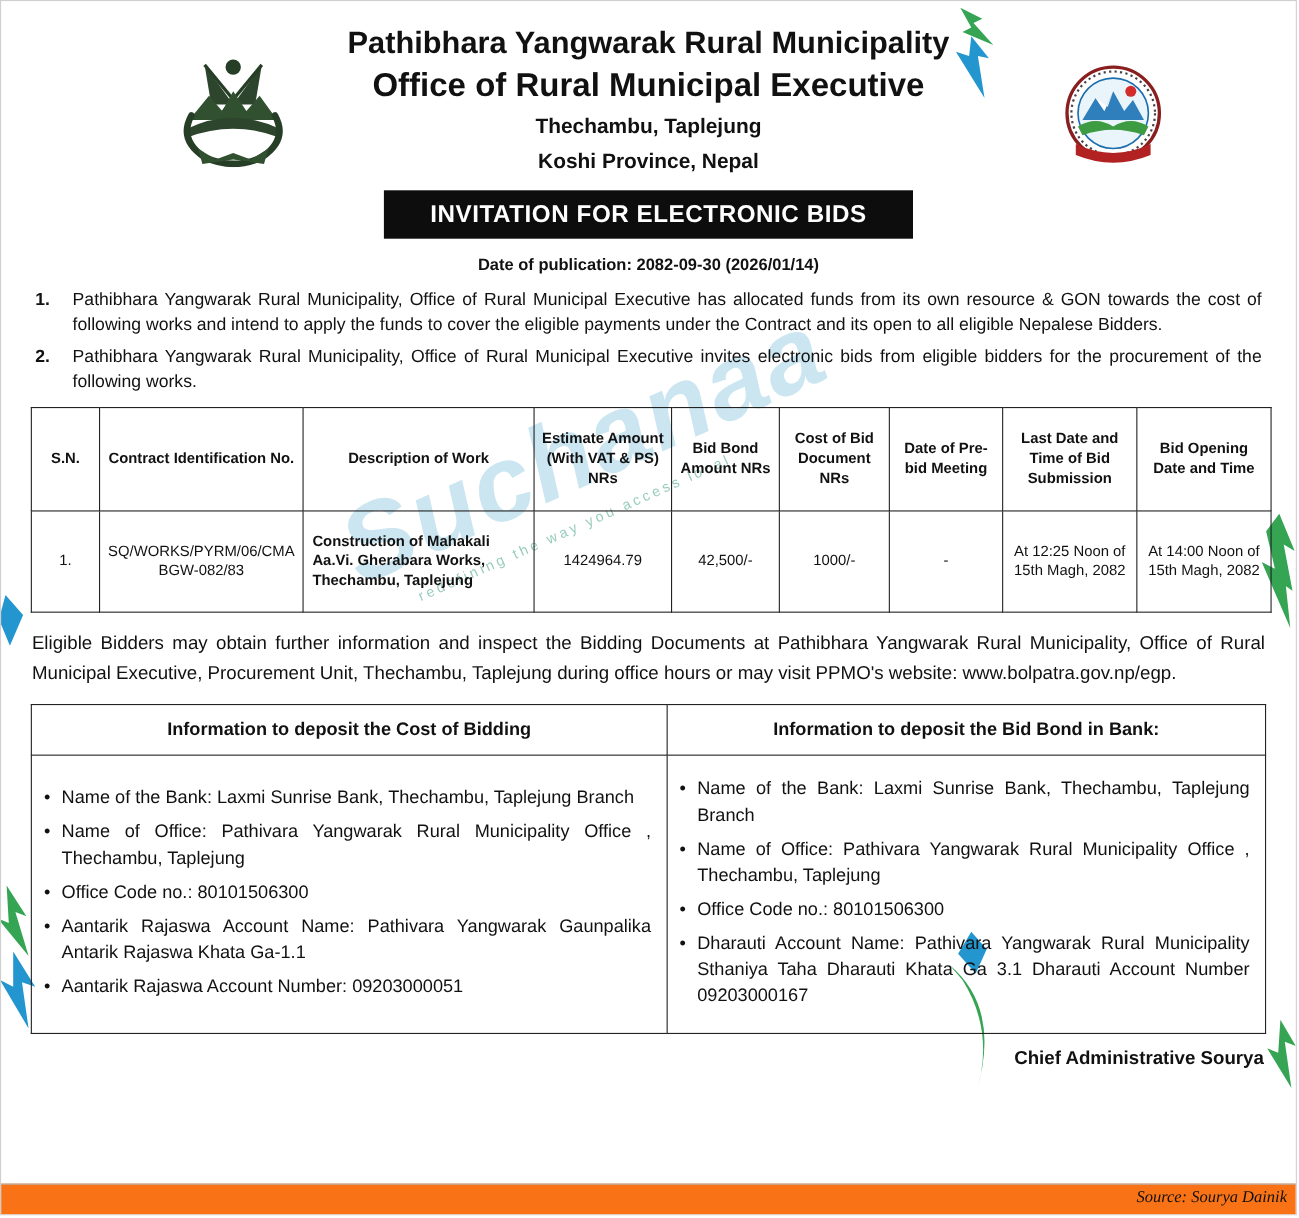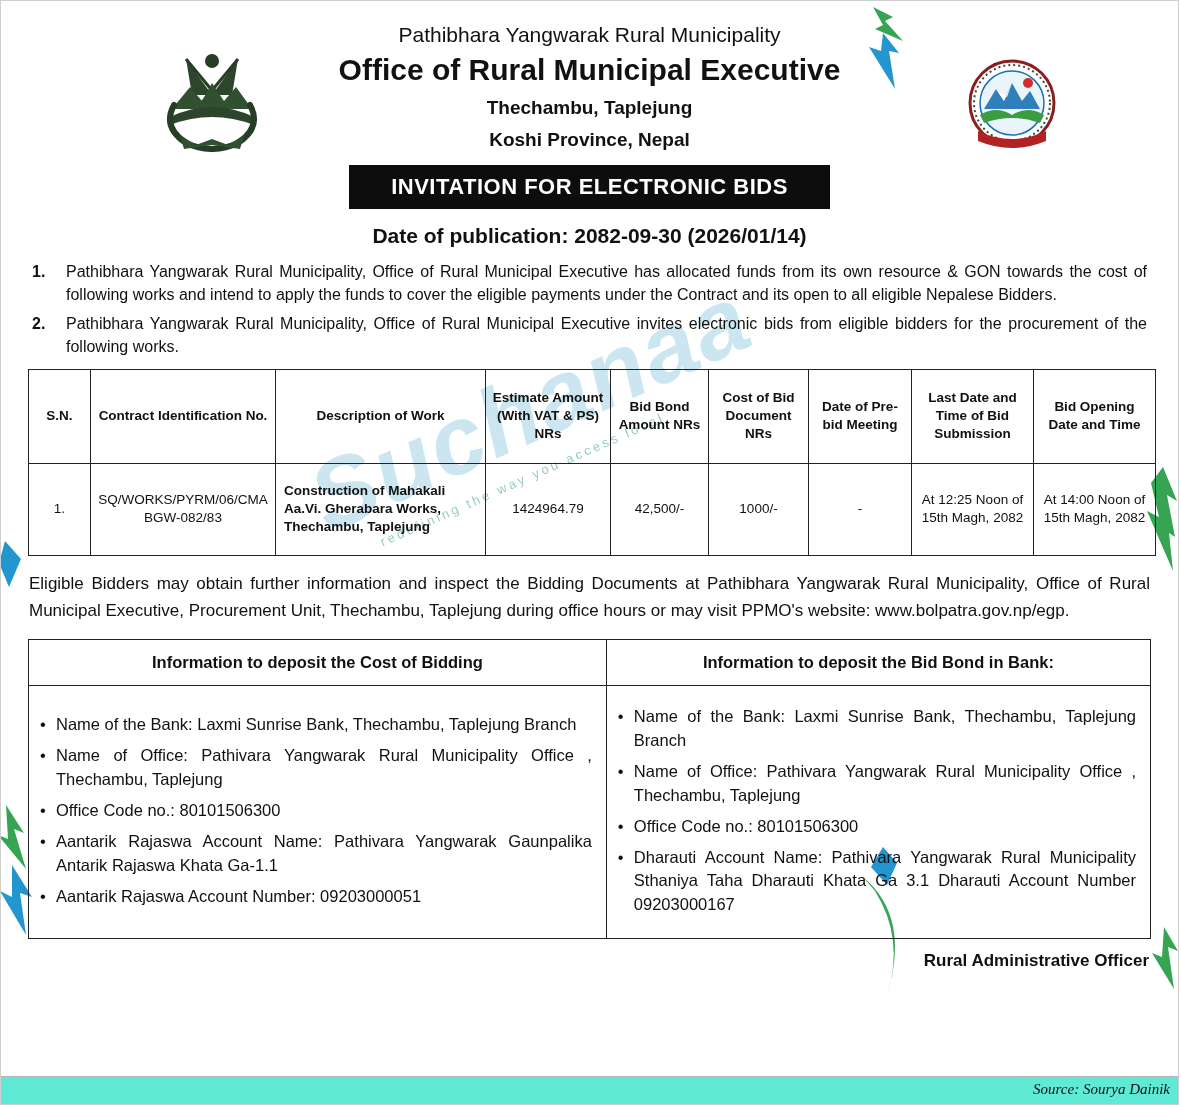--- a/index.html
+++ b/index.html
@@ -6,31 +6,31 @@
   html,body { margin:0; padding:0; background:#fff; }
   .page {
     position:relative; width:1179px; height:1105px; overflow:hidden;
     background:#fff; border:1px solid #cfcfcf;
     font-family:"Liberation Sans", sans-serif; color:#111;
   }
   .doc { position:relative; z-index:1; padding:18px 27px 0; }
 
   
   .hdr { text-align:center; position:relative; }
-  .hdr-muni   { font-size:21px; font-weight:normal; margin:4px 0 2px; }
+  .hdr-muni   { font-size:28px; font-weight:bold; margin:4px 0 2px; }
   .hdr-office { font-size:30px; font-weight:bold; margin:6px 0 10px; }
   .hdr-addr   { font-size:19px; font-weight:bold; margin:6px 0 0; }
   .hdr-prov   { font-size:19px; font-weight:bold; margin:10px 0 14px; }
   .banner-wrap { text-align:center; margin:4px 0 0; }
   .banner {
     display:inline-block; background:#0d0d0d; color:#fff;
     font-size:22px; font-weight:bold; letter-spacing:.5px;
     padding:9px 42px;
   }
-  .pubdate { text-align:center; font-size:21px; font-weight:bold; margin:15px 0 13px; }
+  .pubdate { text-align:center; font-size:15px; font-weight:bold; margin:15px 0 13px; }
 
   .emblem-left  { position:absolute; left:128px; top:24px; }
   .emblem-right { position:absolute; left:938px; top:34px; }
 
   
   .intro { margin:2px 4px 8px; }
   .intro-item { display:flex; font-size:16px; line-height:1.42; margin-bottom:7px; }
   .intro-num  { flex:0 0 34px; font-weight:bold; }
   .intro-text { flex:1; text-align:justify; }
 
@@ -57,21 +57,21 @@
   .dep-table ul { margin:0; padding:0; list-style:none; }
   .dep-table li { position:relative; padding-left:17px; margin:7px 0;
                   text-align:justify; line-height:1.45; }
   .dep-table li::before { content:"\2022"; position:absolute; left:1px; top:0; }
 
   .sig { text-align:right; font-weight:bold; font-size:17px; margin:12px 2px 0; }
 
   
   .src {
     position:absolute; left:0; right:0; bottom:0; height:28px; z-index:2;
-    border-top:1px solid #b5b5b5; background:#5eead4;
+    border-top:1px solid #b5b5b5; background:#f97316;
     text-align:right; font-family:"Liberation Serif", serif; font-style:italic;
     font-size:15px; padding:4px 8px 0 0;
   }
 
   
   .watermark {
     position:absolute; left:292px; top:452px; z-index:0;
     transform:rotate(-24deg); transform-origin:left top;
     pointer-events:none; white-space:nowrap;
   }
@@ -255,17 +255,17 @@
               <li>Name of the Bank: Laxmi Sunrise Bank, Thechambu, Taplejung Branch</li>
               <li>Name of Office: Pathivara Yangwarak Rural Municipality Office , Thechambu, Taplejung</li>
               <li>Office Code no.: 80101506300</li>
               <li>Dharauti Account Name: Pathivara Yangwarak Rural Municipality Sthaniya Taha Dharauti Khata Ga 3.1 Dharauti Account Number 09203000167</li>
             </ul>
           </td>
         </tr>
       </tbody>
     </table>
 
-    <div class="sig">Rural Administrative Officer</div>
+    <div class="sig">Chief Administrative Sourya</div>
   </div>
 
   <div class="src">Source: Sourya Dainik</div>
 </div>
 
 </body></html>

